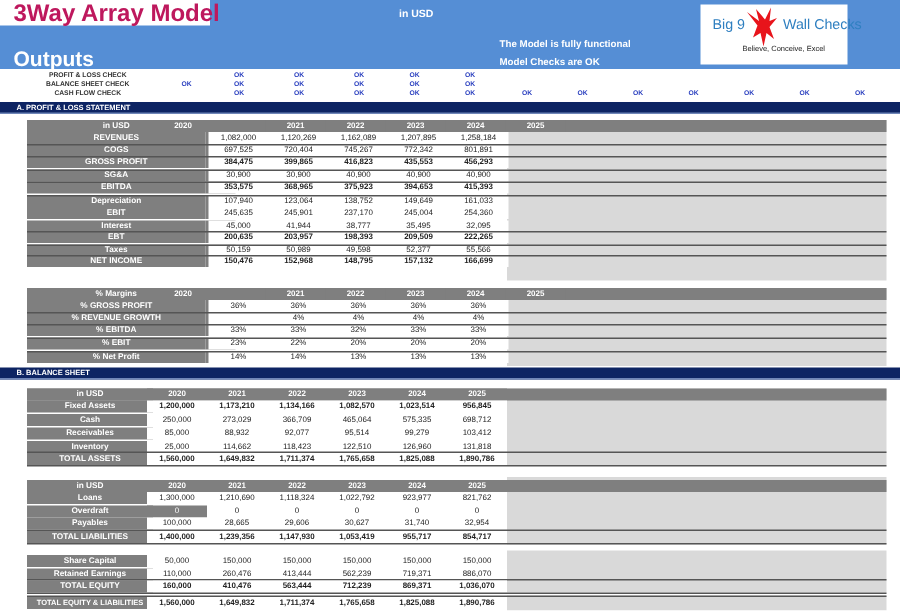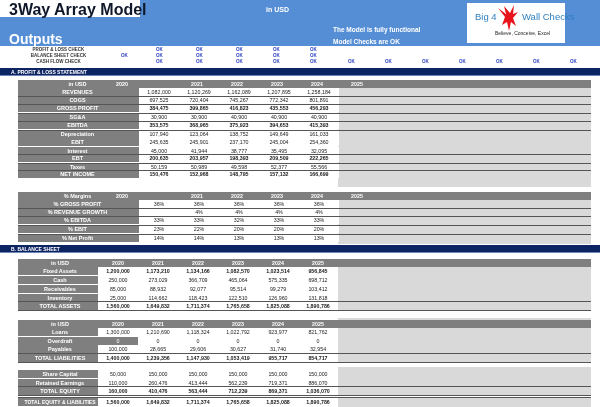--- a/index.html
+++ b/index.html
@@ -2,21 +2,21 @@
 <html><head>
 <meta charset="utf-8">
 <style>
   * { box-sizing: border-box; margin: 0; padding: 0; }
   html, body { width: 600px; height: 407px; overflow: hidden; background: #ffffff; }
   body { font-family: "Liberation Sans", sans-serif; position: relative; color: #000; }
 
   
   .hdr-blue { position: absolute; left: 140px; top: 0; width: 460px; height: 46px; background: #558ed5; }
   .hdr-blue-left { position: absolute; left: 0; top: 17px; width: 140px; height: 29px; background: #558ed5; }
-  .title { position: absolute; left: 9px; top: 1px; font-size: 16px; font-weight: bold; color: #0f172a; white-space: nowrap; }
+  .title { position: absolute; left: 9px; top: 1px; font-size: 16px; font-weight: bold; color: #be185d; white-space: nowrap; }
   .outputs { position: absolute; left: 9px; top: 31px; font-size: 14px; font-weight: bold; color: #ffffff; }
   .inusd-hdr { position: absolute; left: 266px; top: 6px; font-size: 7px; font-weight: bold; color: #fff; }
   .msg1 { position: absolute; left: 333px; top: 26px; font-size: 6.5px; font-weight: bold; color: #fff; }
   .msg2 { position: absolute; left: 333px; top: 38px; font-size: 6.5px; font-weight: bold; color: #fff; }
   .logo { position: absolute; left: 467px; top: 3px; width: 98px; height: 40px; background: #fff; }
   .logo-t1 { position: absolute; left: 8px; top: 8px; font-size: 9.5px; color: #2e7fc0; white-space: nowrap; }
   .logo-t2 { position: absolute; left: 55px; top: 8px; font-size: 9.5px; color: #2e7fc0; white-space: nowrap; }
   .logo-sub { position: absolute; left: 28px; top: 27px; font-size: 5px; color: #222; white-space: nowrap; }
   .logo-bird { position: absolute; left: 29px; top: 1px; width: 26px; height: 28px; }
 
@@ -41,21 +41,21 @@
 <body>
 
 <div class="hdr-blue"></div>
 <div class="hdr-blue-left"></div>
 <div class="title">3Way Array Model</div>
 <div class="outputs">Outputs</div>
 <div class="inusd-hdr">in USD</div>
 <div class="msg1">The Model is fully functional</div>
 <div class="msg2">Model Checks are OK</div>
 <div class="logo">
-  <span class="logo-t1">Big 4</span>
+  <span class="logo-t1">Big 9</span>
   <svg class="logo-bird" viewBox="0 0 26 28">
     <path d="M2 4 L10 10 L8 2 L14 9 L18 1 L17 10 L22 8 L17 14 L20 22 L15 18 L13 27 L11 18 L6 21 L9 13 Z" fill="#e8141b"></path>
   </svg>
   <span class="logo-t2">Wall Checks</span>
   <span class="logo-sub">Believe, Conceive, Excel</span>
 </div>
 
 <div id="checks">
     <div class="chk-label" style="left: 2px; top: 47px;">PROFIT &amp; LOSS CHECK</div>
     <div class="ok" style="left: 121px; top: 47px;"></div>

